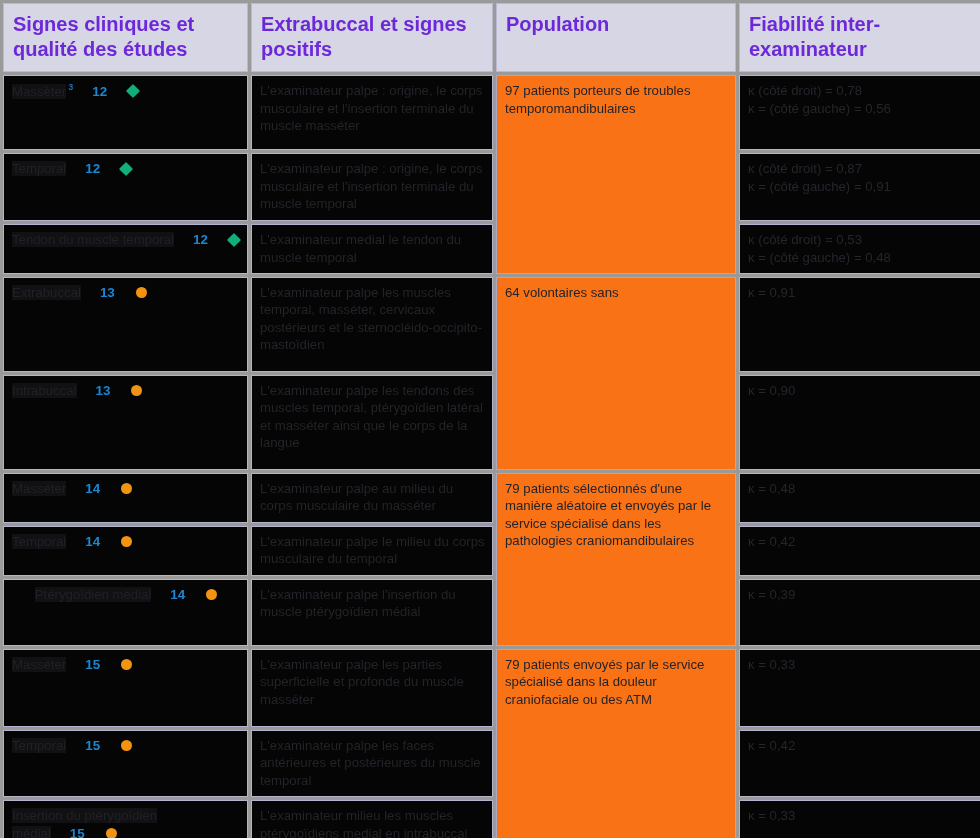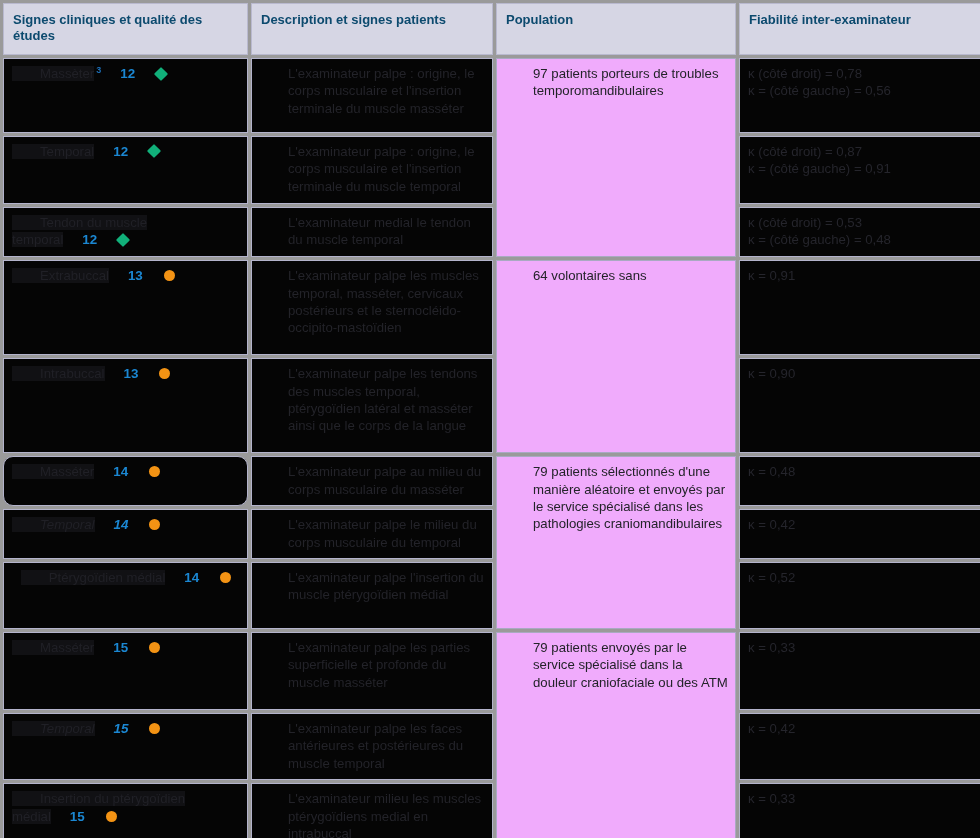--- a/index.html
+++ b/index.html
@@ -24,22 +24,22 @@
     margin:0;
   }
   col.c1{width:245px;}
   col.c2{width:242px;}
   col.c3{width:240px;}
   col.c4{width:247px;}
 
   thead th{
     background:#d6d6e4;
     border:1px solid #b9b9cf;
-    color:#0c4a6e;
-    font-size:13px;
+    color:#6d28d9;
+    font-size:20px;
     font-weight:bold;
     text-align:left;
     vertical-align:top;
     padding:8px 9px 10px 9px;
     line-height:1.23;
     height:50px;
     box-sizing:border-box;
   }
   tbody td{
     background:#050505;
@@ -47,26 +47,26 @@
     color:#1b1b21;
     font-size:13.2px;
     line-height:1.32;
     text-align:left;
     vertical-align:top;
     padding:6px 7px 7px 8px;
     box-sizing:border-box;
     overflow:hidden;
   }
   tbody td.pop{
-    background:#f0abfc;
+    background:#f97316;
     border-color:#a9a9c2;
     margin-top:30px;
   }
   
-  .ghost{color:#232329;padding-left:28px;}
+  .ghost{color:#232329;}
   .kappa{color:#25252c;}
 
   .cellline{display:block;}
 
   .sup{
     font-size:9px;
     vertical-align:super;
     color:#1d6fb8;
     margin-left:2px;
     font-weight:bold;
@@ -106,21 +106,21 @@
   <table class="grid">
     <colgroup>
       <col class="c1">
         <col class="c2">
         <col class="c3">
         <col class="c4">
     </colgroup>
     <thead>
       <tr>
         <th>Signes cliniques et qualité des études</th>
-        <th>Description et signes patients</th>
+        <th>Extrabuccal et signes positifs</th>
         <th>Population</th>
         <th>Fiabilité inter-examinateur</th>
       </tr>
     </thead>
     <tbody id="tbody">
         <tr>
           <td style="height: 75px;"><span class="label ghost blot">Massèter</span><span class="sup">3</span><span class="ref">12</span><span class="mark diamond"></span></td>
           <td>
             <span class="ghost cellline">L'examinateur palpe : origine, le corps musculaire et l'insertion terminale du muscle masséter</span>
           </td>
@@ -167,63 +167,63 @@
         <tr>
           <td style="height: 95px;"><span class="label ghost blot">Intrabuccal</span><span class="ref">13</span><span class="mark circle"></span></td>
           <td>
             <span class="ghost cellline">L'examinateur palpe les tendons des muscles temporal, ptérygoïdien latéral et masséter ainsi que le corps de la langue</span>
           </td>
           <td>
             <span class="kappa cellline">κ = 0,90</span>
           </td>
         </tr>
         <tr>
-          <td style="height: 50px; border-radius: 10px;"><span class="label ghost blot">Masséter</span><span class="ref">14</span><span class="mark circle"></span></td>
+          <td style="height: 50px;"><span class="label ghost blot">Masséter</span><span class="ref">14</span><span class="mark circle"></span></td>
           <td>
             <span class="ghost cellline">L'examinateur palpe au milieu du corps musculaire du masséter</span>
           </td>
           <td class="pop" rowspan="3">
             <span class="ghost cellline">79 patients sélectionnés d'une manière aléatoire et envoyés par le service spécialisé dans les pathologies craniomandibulaires</span>
           </td>
           <td>
             <span class="kappa cellline">κ = 0,48</span>
           </td>
         </tr>
         <tr>
-          <td style="height: 34px; font-style: italic;"><span class="label ghost blot">Temporal</span><span class="ref">14</span><span class="mark circle"></span></td>
+          <td style="height: 34px;"><span class="label ghost blot">Temporal</span><span class="ref">14</span><span class="mark circle"></span></td>
           <td>
             <span class="ghost cellline">L'examinateur palpe le milieu du corps musculaire du temporal</span>
           </td>
           <td>
             <span class="kappa cellline">κ = 0,42</span>
           </td>
         </tr>
         <tr>
           <td style="height: 67px; text-align: center;"><span class="label ghost blot">Ptérygoïdien médial</span><span class="ref">14</span><span class="mark circle"></span></td>
           <td>
             <span class="ghost cellline">L'examinateur palpe l'insertion du muscle ptérygoïdien médial</span>
           </td>
           <td>
-            <span class="kappa cellline">κ = 0,52</span>
+            <span class="kappa cellline">κ = 0,39</span>
           </td>
         </tr>
         <tr>
           <td style="height: 78px;"><span class="label ghost blot">Masséter</span><span class="ref">15</span><span class="mark circle"></span></td>
           <td>
             <span class="ghost cellline">L'examinateur palpe les parties superficielle et profonde du muscle masséter</span>
           </td>
           <td class="pop" rowspan="3">
             <span class="ghost cellline">79 patients envoyés par le service spécialisé dans la douleur craniofaciale ou des ATM</span>
           </td>
           <td>
             <span class="kappa cellline">κ = 0,33</span>
           </td>
         </tr>
         <tr>
-          <td style="height: 54px; font-style: italic;"><span class="label ghost blot">Temporal</span><span class="ref">15</span><span class="mark circle"></span></td>
+          <td style="height: 54px;"><span class="label ghost blot">Temporal</span><span class="ref">15</span><span class="mark circle"></span></td>
           <td>
             <span class="ghost cellline">L'examinateur palpe les faces antérieures et postérieures du muscle temporal</span>
           </td>
           <td>
             <span class="kappa cellline">κ = 0,42</span>
           </td>
         </tr>
         <tr>
           <td style="height: 70px;"><span class="label ghost blot">Insertion du ptérygoïdien médial</span><span class="ref">15</span><span class="mark circle"></span></td>
           <td>

